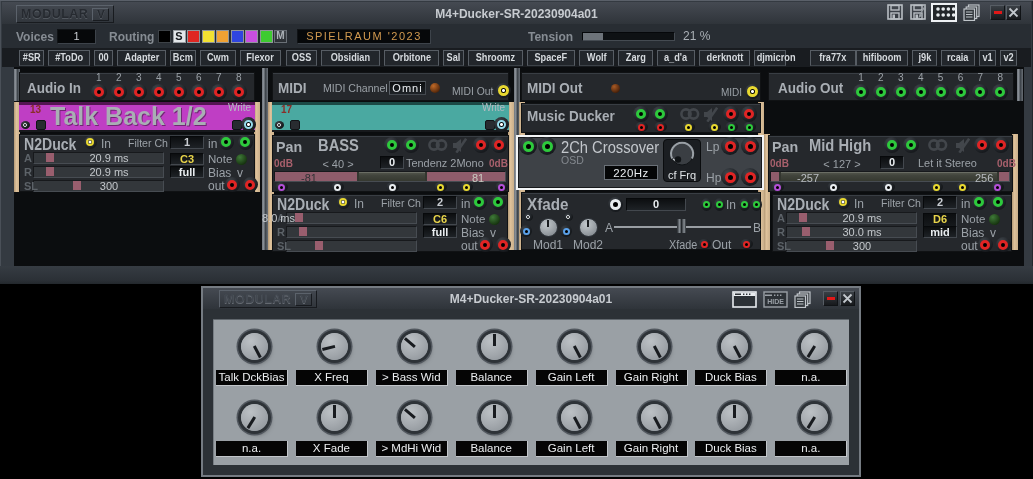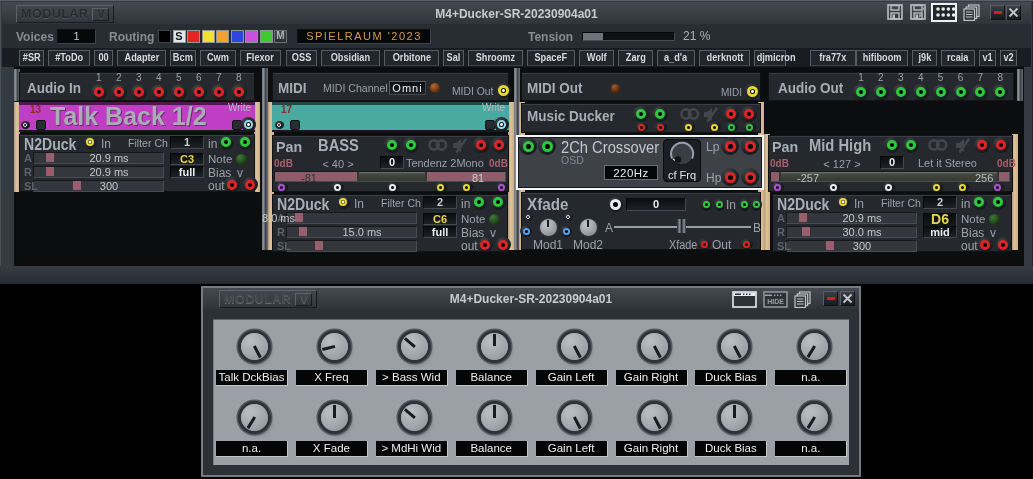--- a/index.html
+++ b/index.html
@@ -529,21 +529,20 @@
 <div class="jack" style="left:490.5px;top:194.5px;width:15px;height:15px">
         <i style="width:4px;height:4px;border-width:3px;border-color:#2dc93c;"></i>
       </div>
 <div class="strk" style="left:286px;top:211.5px;width:131px;height:12px"></div>
 <span class="abs" style="left:277px;top:212.0px;font-size:11px;color:#5d6369;font-weight:bold;white-space:nowrap">A</span>
 <div class="shdl" style="left:295px;top:213.0px;width:8px;height:9px"></div>
 <span class="abs" style="left:262px;top:212.0px;width:200px;text-align:left;font-size:11px;color:#c3c7cb;white-space:nowrap">8.0 ms</span>
 <div class="strk" style="left:286px;top:225.5px;width:131px;height:12px"></div>
 <span class="abs" style="left:277px;top:226.0px;font-size:11px;color:#5d6369;font-weight:bold;white-space:nowrap">R</span>
 <div class="shdl" style="left:299px;top:227.0px;width:8px;height:9px"></div>
-<span class="abs" style="left:262px;top:226.0px;width:200px;text-align:center;font-size:11px;color:#c3c7cb;white-space:nowrap">15.0 ms</span>
 <div class="strk" style="left:286px;top:239.5px;width:131px;height:12px"></div>
 <span class="abs" style="left:277px;top:240.0px;font-size:11px;color:#5d6369;font-weight:bold;white-space:nowrap">SL</span>
 <div class="shdl" style="left:315px;top:241.0px;width:8px;height:9px"></div>
 <div class="vb" style="left:423px;top:213px;width:34px;height:12px;line-height:10px;font-size:11px;color:#e8d44a">C6</div>
 <span class="abs" style="left:461px;top:213px;font-size:11.5px;color:#9ba1a7;white-space:nowrap">Note</span>
 <div class="led" style="left:488.5px;top:213.5px;width:11px;height:11px;background:radial-gradient(circle at 35% 30%,#3f7a38,#16320f 75%)"></div>
 <div class="vb" style="left:423px;top:226px;width:34px;height:12px;line-height:10px;font-size:11px;color:#e9edf0">full</div>
 <span class="abs" style="left:461px;top:226px;font-size:12px;color:#9ba1a7;white-space:nowrap">Bias</span>
 <span class="abs" style="left:490px;top:226px;font-size:12px;color:#9ba1a7;white-space:nowrap">v</span>
 <span class="abs" style="left:461px;top:239px;font-size:12px;color:#9ba1a7;white-space:nowrap">out</span>
@@ -573,21 +572,21 @@
 <div class="shdl" style="left:799px;top:213.0px;width:8px;height:9px"></div>
 <span class="abs" style="left:762px;top:212.0px;width:200px;text-align:center;font-size:11px;color:#c3c7cb;white-space:nowrap">20.9 ms</span>
 <div class="strk" style="left:786px;top:225.5px;width:131px;height:12px"></div>
 <span class="abs" style="left:777px;top:226.0px;font-size:11px;color:#5d6369;font-weight:bold;white-space:nowrap">R</span>
 <div class="shdl" style="left:802px;top:227.0px;width:8px;height:9px"></div>
 <span class="abs" style="left:762px;top:226.0px;width:200px;text-align:center;font-size:11px;color:#c3c7cb;white-space:nowrap">30.0 ms</span>
 <div class="strk" style="left:786px;top:239.5px;width:131px;height:12px"></div>
 <span class="abs" style="left:777px;top:240.0px;font-size:11px;color:#5d6369;font-weight:bold;white-space:nowrap">SL</span>
 <div class="shdl" style="left:826px;top:241.0px;width:8px;height:9px"></div>
 <span class="abs" style="left:762px;top:240.0px;width:200px;text-align:center;font-size:11px;color:#c3c7cb;white-space:nowrap">300</span>
-<div class="vb" style="left:923px;top:213px;width:34px;height:24px;line-height:10px;font-size:14px;color:#e8d44a">D6</div>
+<div class="vb" style="left:923px;top:213px;width:34px;height:24px;line-height:10px;font-size:11px;color:#e8d44a">D6</div>
 <span class="abs" style="left:961px;top:213px;font-size:11.5px;color:#9ba1a7;white-space:nowrap">Note</span>
 <div class="led" style="left:988.5px;top:213.5px;width:11px;height:11px;background:radial-gradient(circle at 35% 30%,#3f7a38,#16320f 75%)"></div>
 <div class="vb" style="left:923px;top:226px;width:34px;height:12px;line-height:10px;font-size:11px;color:#e9edf0">mid</div>
 <span class="abs" style="left:961px;top:226px;font-size:12px;color:#9ba1a7;white-space:nowrap">Bias</span>
 <span class="abs" style="left:990px;top:226px;font-size:12px;color:#9ba1a7;white-space:nowrap">v</span>
 <span class="abs" style="left:961px;top:239px;font-size:12px;color:#9ba1a7;white-space:nowrap">out</span>
 <div class="jack" style="left:977.5px;top:237.0px;width:15px;height:15px">
         <i style="width:4px;height:4px;border-width:3px;border-color:#e02424;"></i>
       </div>
 <div class="jack" style="left:995.5px;top:237.0px;width:15px;height:15px">

